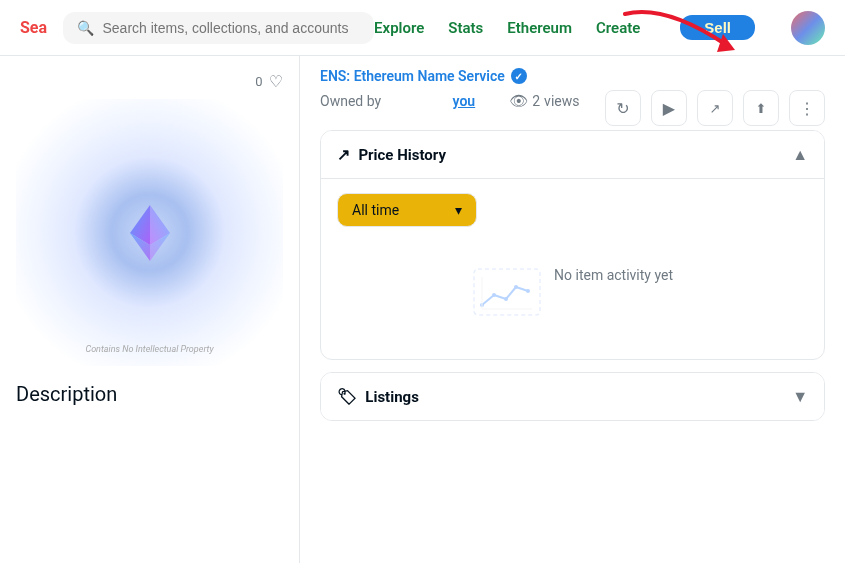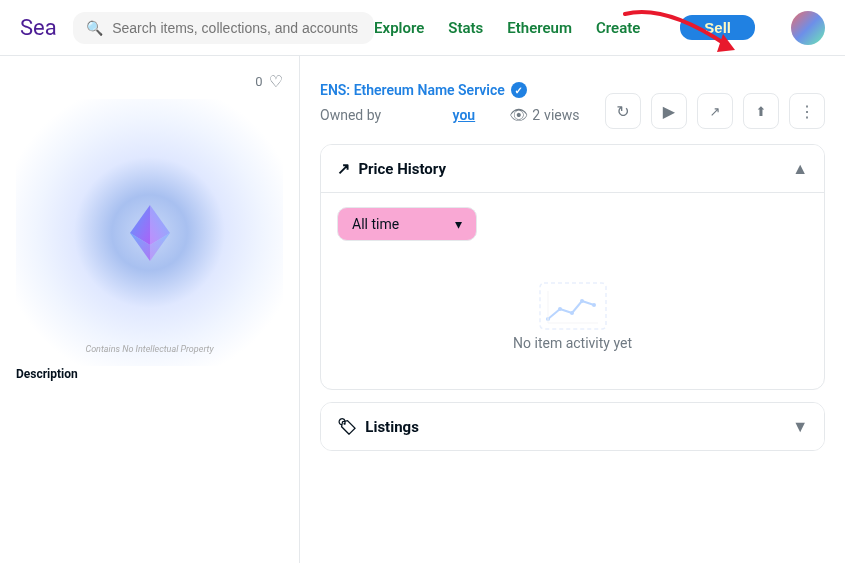--- a/index.html
+++ b/index.html
@@ -10,23 +10,23 @@
       display: flex;
       align-items: center;
       padding: 0 20px;
       height: 56px;
       border-bottom: 1px solid #e5e8eb;
       background: #fff;
       position: relative;
       z-index: 10;
     }
     .header-logo {
-      font-size: 22px;
-      font-weight: 400;
-      color: #4c1d95;
+      font-size: 16px;
+      font-weight: 700;
+      color: #ef4444;
       margin-right: 16px;
       white-space: nowrap;
     }
     .header-search {
       display: flex;
       align-items: center;
       background: #f5f5f5;
       border-radius: 12px;
       padding: 8px 14px;
       flex: 1;
@@ -122,23 +122,23 @@
     .watermark {
       position: absolute;
       bottom: 12px;
       left: 50%;
       transform: translateX(-50%);
       font-size: 9px;
       color: #aaa;
       white-space: nowrap;
     }
     .description-heading {
-      margin-top: 1px;
-      font-size: 12px;
-      font-weight: 700;
+      margin-top: 16px;
+      font-size: 20px;
+      font-weight: 400;
       color: #04111d;
     }
 
     
     .right-panel {
       flex: 1;
       padding: 12px 20px;
       overflow-y: auto;
     }
     .collection-link {
@@ -201,24 +201,23 @@
       align-items: center;
       justify-content: center;
       cursor: pointer;
       font-size: 16px;
       color: #707a83;
     }
 
     
     .right-top-row {
       display: flex;
-      align-items: center;
+      align-items: flex-end;
       justify-content: space-between;
       margin-bottom: 4px;
-      margin-top: 14px;
     }
 
     
     .section-card {
       border: 1px solid #e5e8eb;
       border-radius: 12px;
       margin-bottom: 12px;
       overflow: hidden;
     }
     .section-header {
@@ -254,28 +253,28 @@
       display: flex;
       align-items: center;
       gap: 8px;
       border: 1px solid #e5e8eb;
       border-radius: 10px;
       padding: 8px 14px;
       font-size: 14px;
       color: #04111d;
       width: 140px;
       cursor: pointer;
-      background: #f9a8d4;
+      background: #eab308;
     }
     .empty-chart {
       display: flex;
-      flex-direction: column;
-      align-items: center;
+      align-items: flex-start;
       justify-content: center;
       padding: 24px 0;
+      gap: 12px;
     }
     .chart-placeholder-icon {
       opacity: 0.4;
     }
     .empty-text {
       font-size: 14px;
       color: #707a83;
     }
 
     

